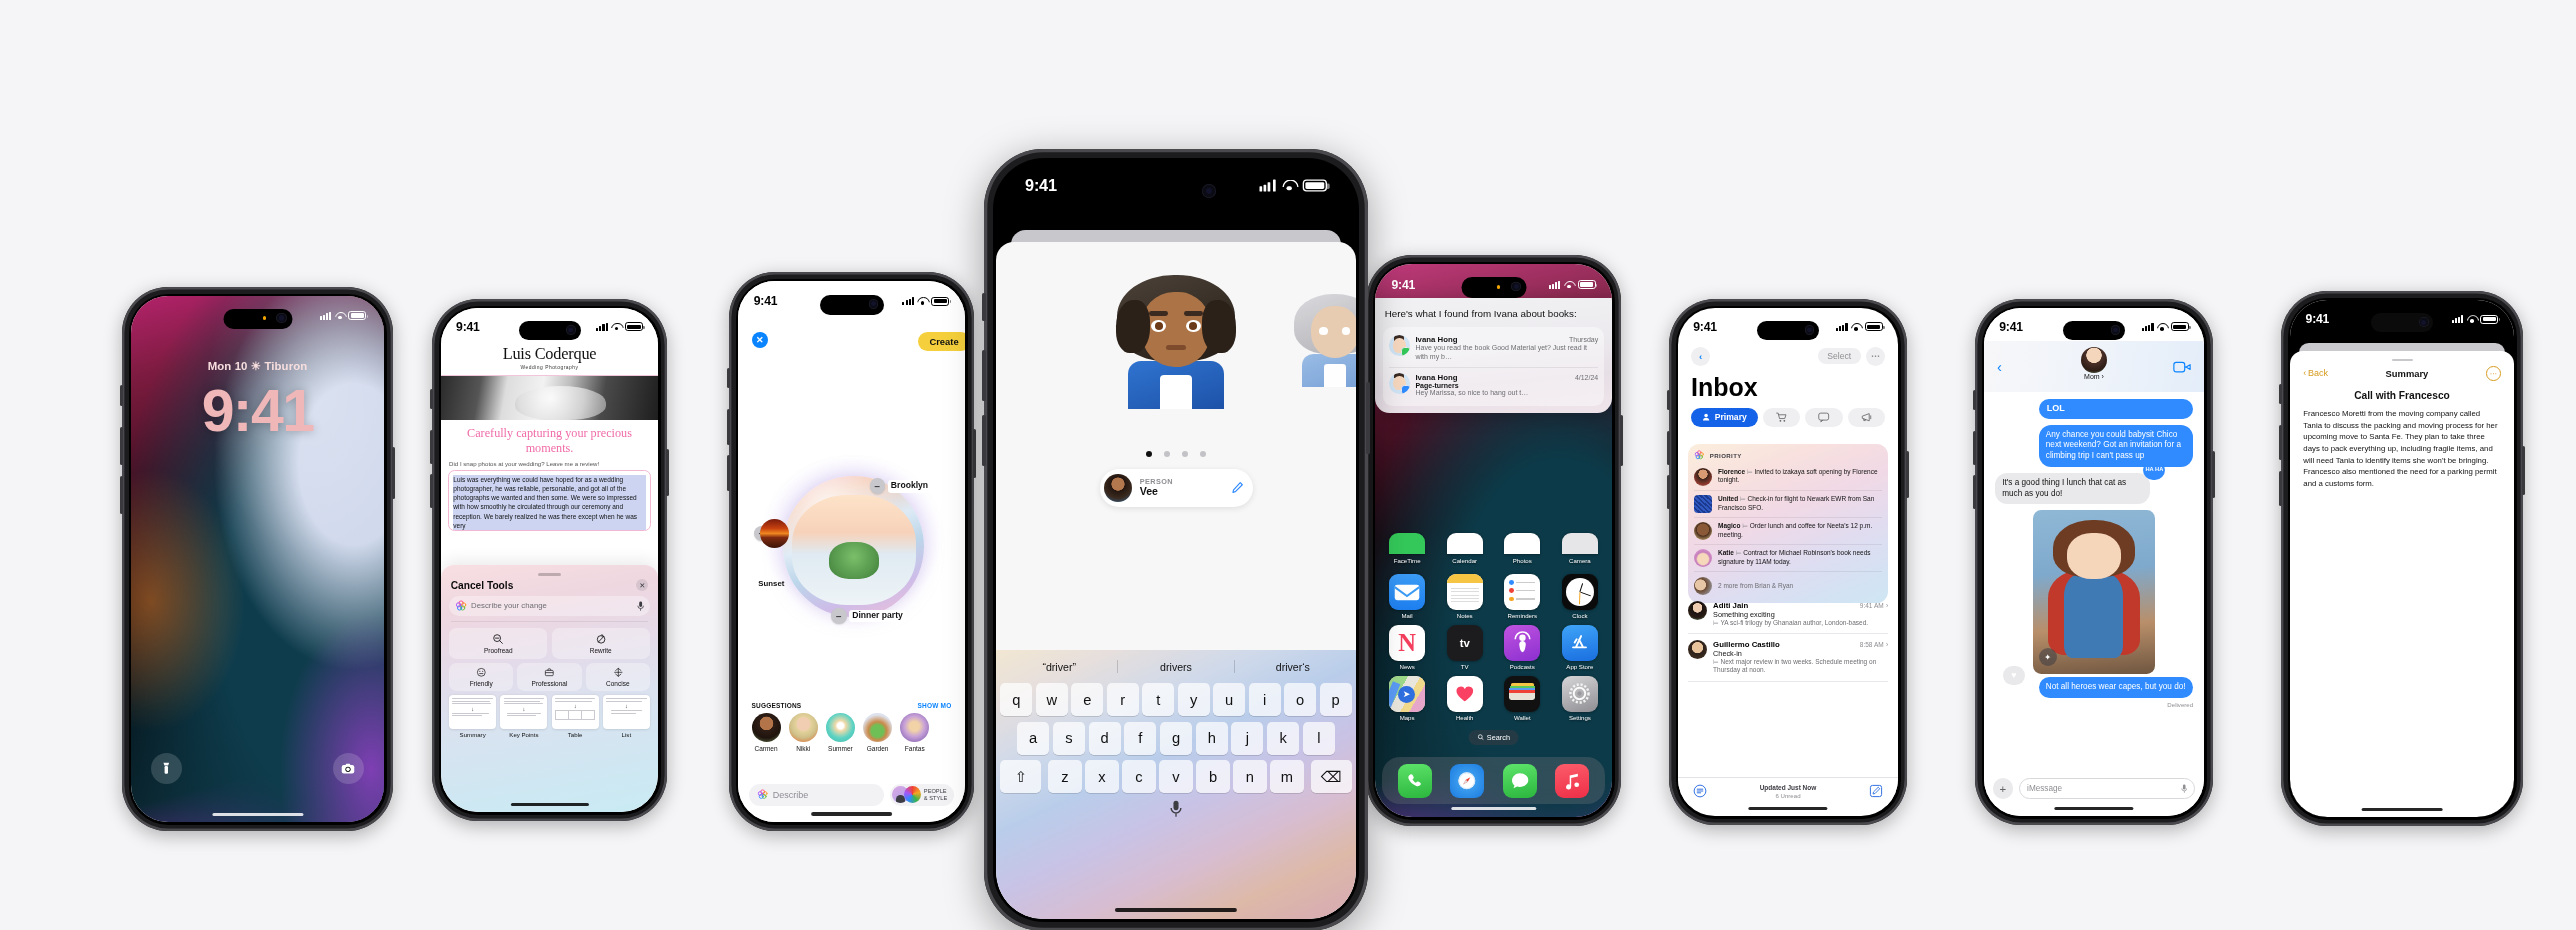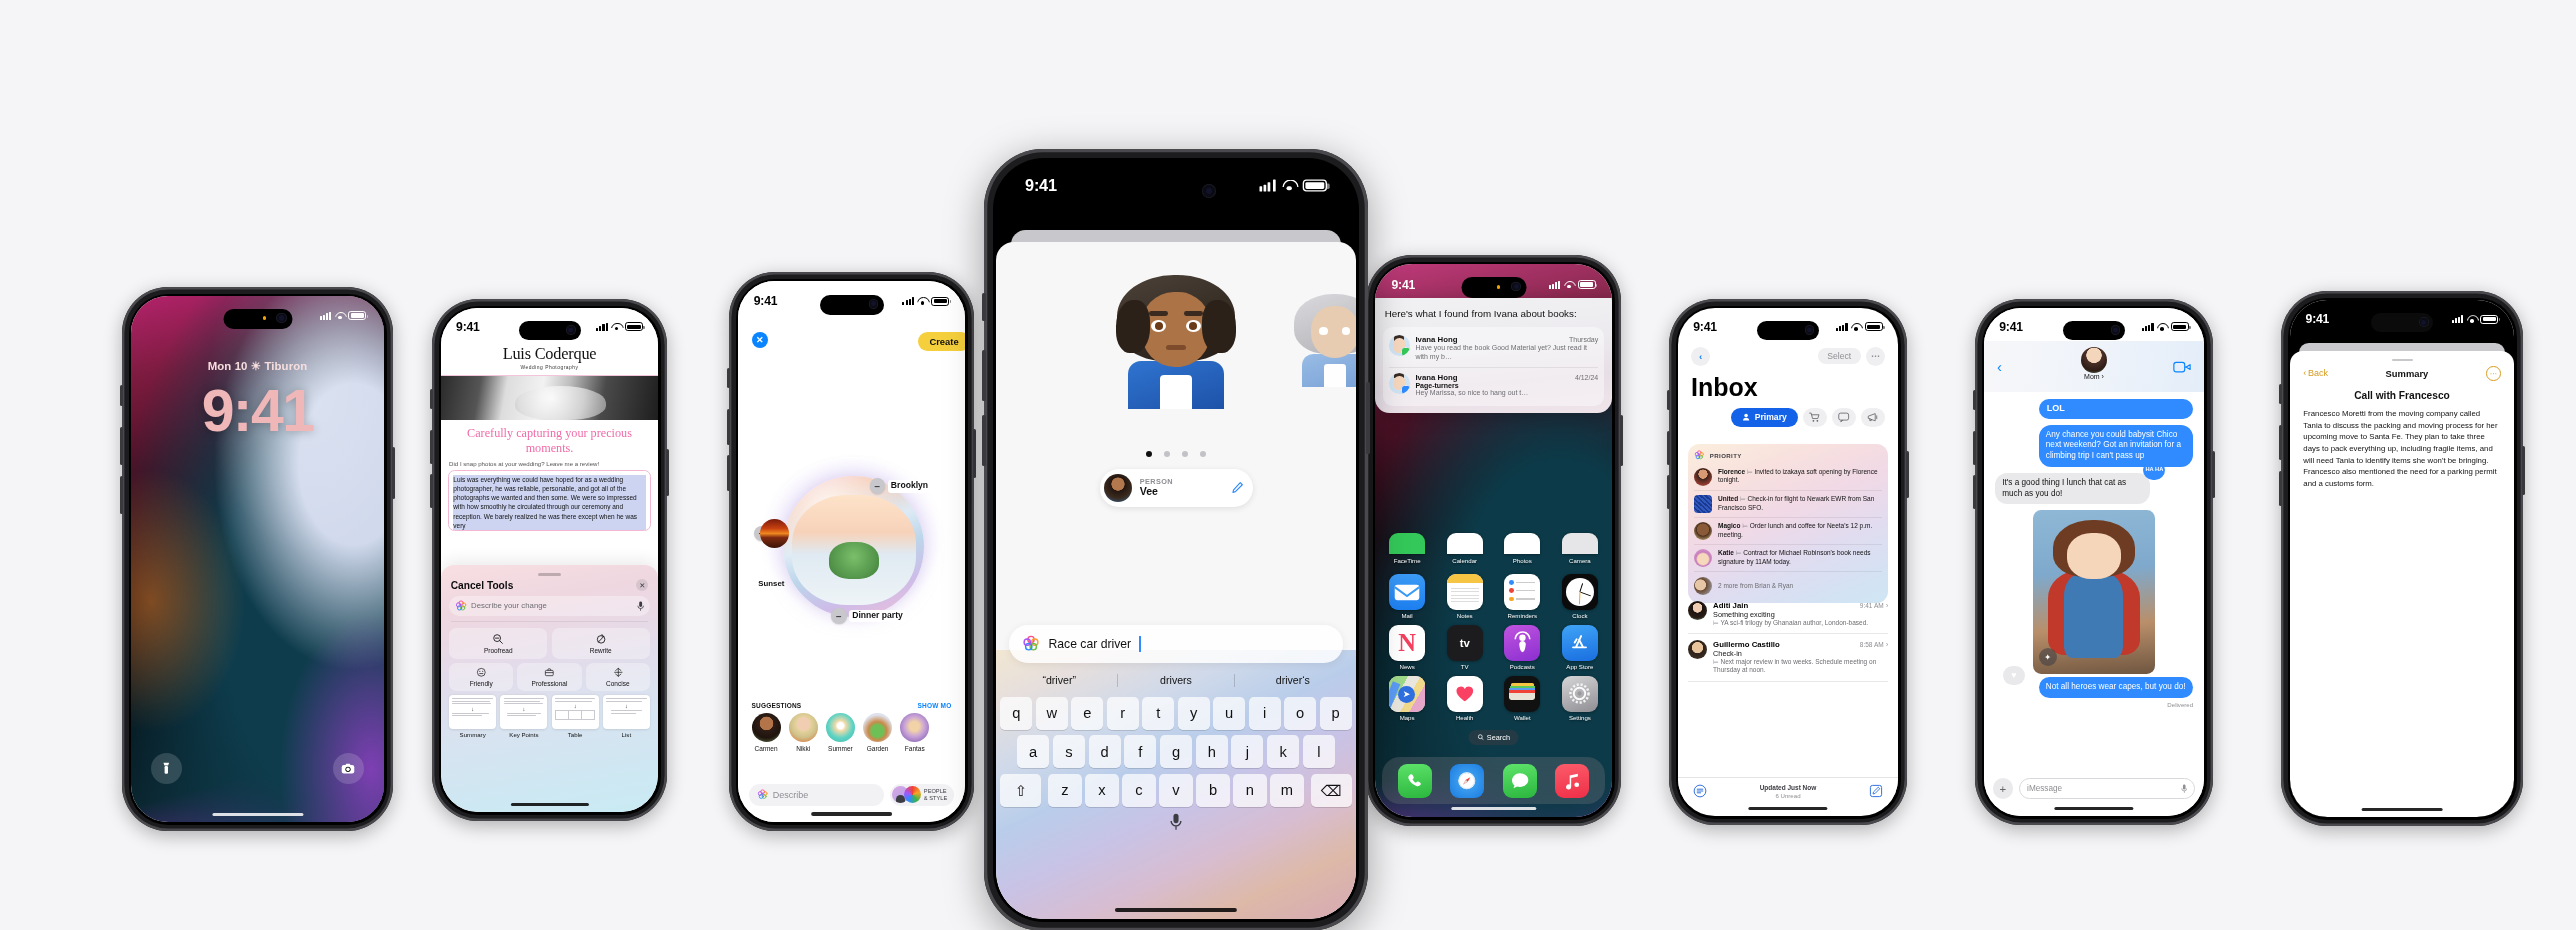--- a/index.html
+++ b/index.html
@@ -202,21 +202,21 @@
   #p5 { left:1669px; top:299px; width:238px; height:526px; }
   .ml-nav { position:absolute; top:7.6%; left:0; right:0; display:flex; align-items:center;
             justify-content:space-between; padding:0 6%; z-index:5;}
   .ml-circ { width:19px;height:19px;border-radius:50%;background:#efeff1;color:#0a84ff;
              display:flex;align-items:center;justify-content:center;font-size:9.8px;font-weight:600;}
   .ml-right { display:flex; align-items:center; gap:4.9px; }
   .ml-select { background:#efeff1;color:#8e8e93;font-size:8.6px;border-radius:10.6px;padding:3.3px 9.8px;}
   .ml-title { position:absolute; top:12.8%; left:6%; font-size:25px; font-weight:700; color:#000; z-index:5;}
   .ml-filters { position:absolute; top:19.6%; left:6%; right:6%; display:flex; gap:4.9px; z-index:5;}
   .ml-primary { background:#1462e8; color:#fff; font-size:8.6px; font-weight:600; border-radius:11.4px;
-                padding:4.9px 11.4px; display:flex; align-items:center; gap:4.1px;margin-left:40px;}
+                padding:4.9px 11.4px; display:flex; align-items:center; gap:4.1px;}
   .ml-fbtn { flex:1; background:#efeff1; border-radius:11.4px; display:flex; align-items:center;
              justify-content:center; color:#636366; font-size:9.8px; }
   .ml-priority { position:absolute; top:26.8%; left:4.5%; right:4.5%; border-radius:11.4px; padding:5.7px 6.5px 4.9px;
     background:linear-gradient(158deg,#fbeedd 0%,#f8e1de 22%,#f1d9e6 44%,#e1dcf0 66%,#d4e2f3 86%,#cfe6f3 100%);
     z-index:4;}
   .ml-phead { display:flex; align-items:center; gap:4.9px; padding-bottom:3.3px; }
   .ml-phead .h { font-size:6.1px; font-weight:700; color:#3c3c43; letter-spacing:0.4px;}
   .ml-prow { display:flex; gap:5.7px; padding:4.1px 0; border-top:0.8px solid rgba(0,0,0,.07); }
   .ml-av { width:18px;height:18px;border-radius:50%;flex:none; }
   .ml-av.sq { border-radius:4.1px; }
@@ -1216,34 +1216,20 @@
             </div>
             <svg width="13" height="13" viewBox="0 0 20 20">
                 <path d="M14.2 2.6 17.4 5.8 6.8 16.4 3 17.4l1-3.8z" fill="none" stroke="#2f8bff" stroke-width="1.8" stroke-linejoin="round"></path>
               </svg>
           </div>
 
           <div style="position:absolute;left:0;right:0;bottom:0;height:269px;
                       background:linear-gradient(155deg,#f2e7d2 0%,#e7dfdc 12%,#cfd9ea 28%,#b9cdea 42%,#c8c3e6 56%,#d7bdd2 70%,#ddb9a8 84%,#d6a9b4 100%);
                       border-radius:0 0 47px 47px;">
 
-            <div style="margin:-24.5px 13px 0;height:38px;border-radius:19.6px;background:rgba(255,255,255,.82);
-                        box-shadow:0 1.6px 8.2px rgba(0,0,0,.07);display:flex;align-items:center;gap:8.2px;padding:0 13px;position:relative;z-index:3">
-              <svg width="18" height="18" viewBox="0 0 24 24">
-                <g fill="none" stroke-width="1.9" stroke-linecap="round">
-                  <circle cx="12" cy="6" r="4.2" stroke="#ff4f8b"></circle>
-                    <circle cx="17" cy="9.6" r="4.2" stroke="#ff9f2e"></circle>
-                  <circle cx="15" cy="15.6" r="4.2" stroke="#6cc24a"></circle>
-                    <circle cx="9" cy="15.6" r="4.2" stroke="#2f8bff"></circle>
-                  <circle cx="7" cy="9.6" r="4.2" stroke="#a855f7"></circle>
-                </g>
-              </svg>
-              <span style="font-size:12.2px;color:#111">Race car driver</span>
-              <span style="width:1.3px;height:15.5px;background:#2f8bff"></span>
-            </div>
 
             <div style="display:flex;align-items:center;margin-top:10.6px;padding:0 4.9px">
               <div style="flex:1;text-align:center;font-size:10.6px;color:#111">“driver”</div>
               <div style="width:0.8px;height:13px;background:rgba(0,0,0,.16)"></div>
               <div style="flex:1;text-align:center;font-size:10.6px;color:#111">drivers</div>
               <div style="width:0.8px;height:13px;background:rgba(0,0,0,.16)"></div>
               <div style="flex:1;text-align:center;font-size:10.6px;color:#111">driver‘s</div>
             </div>
 
             <div id="kbrow1" style="display:flex;gap:3.7px;padding:0 4.1px;margin-top:9.8px">

